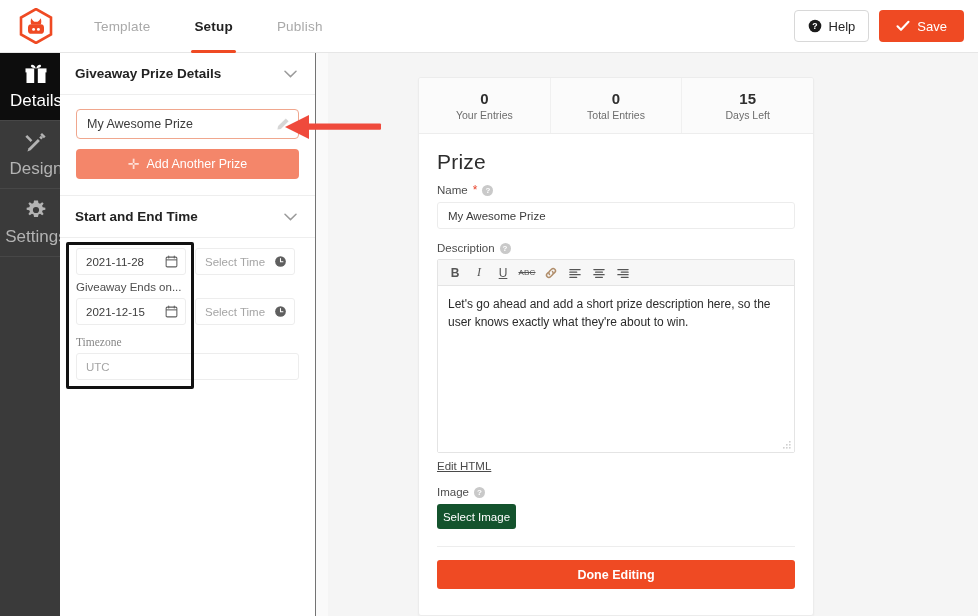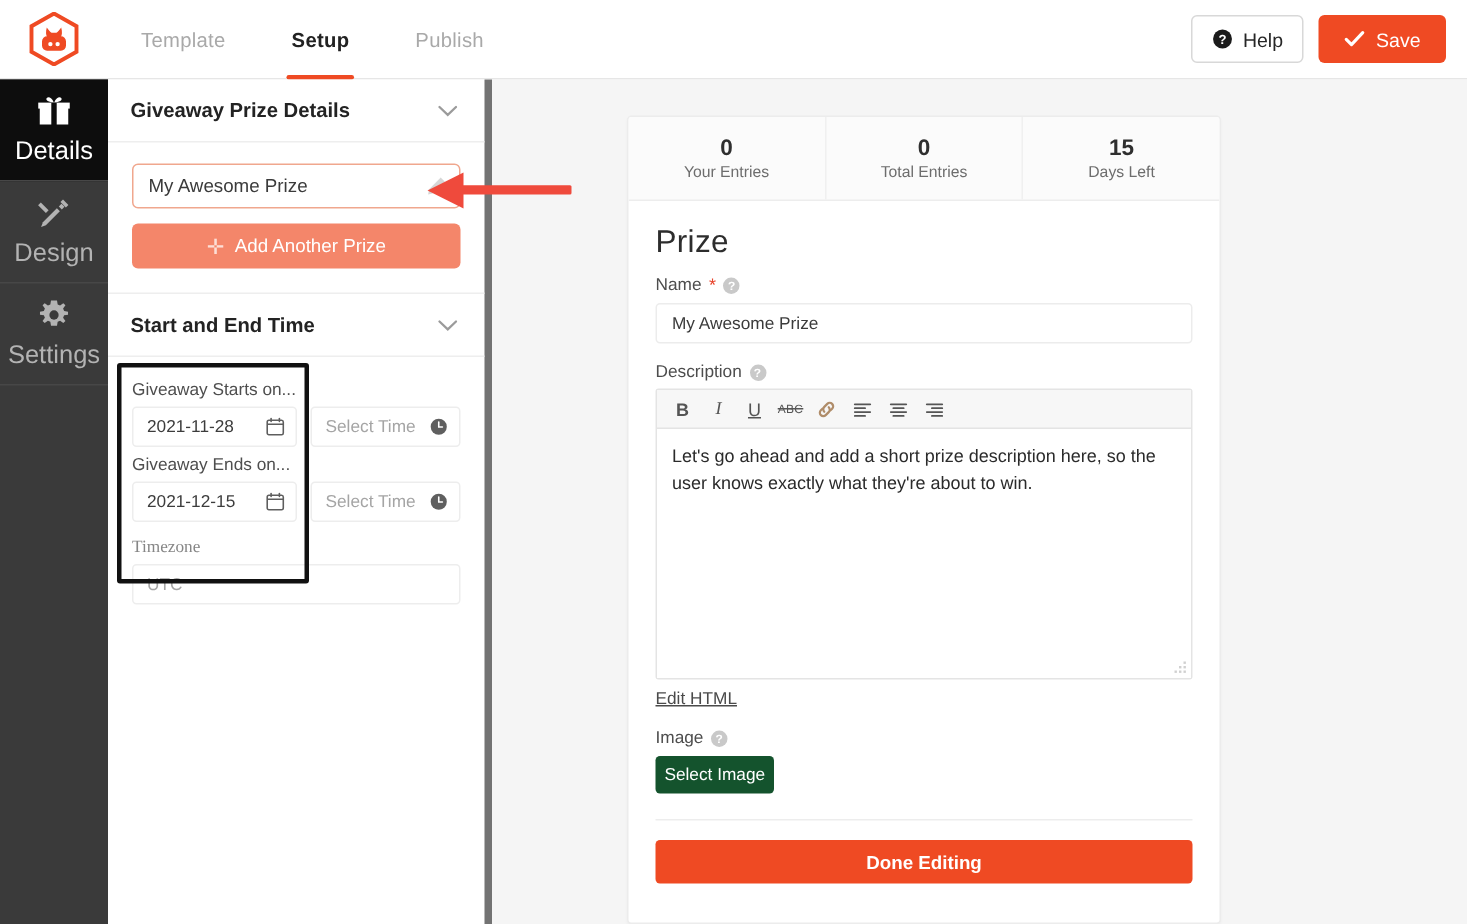--- a/index.html
+++ b/index.html
@@ -53,22 +53,22 @@
   .rail-item {
     height: 68px; display: flex; flex-direction: column; align-items: center;
     justify-content: center; gap: 5px; color: #b3b3b3; font-size: 17px;
     border-bottom: 1px solid #474747; cursor: pointer;
   }
   .rail-item.active { background: #0d0d0d; color: #ffffff; }
   .rail-icon { width: 24px; height: 24px; display: block; }
 
   
   .panel {
-    position: absolute; left: 72px; top: 53px; width: 256px; height: 563px;
-    background: #ffffff; border-right: 5px solid #737373;
+    position: absolute; left: 60px; top: 53px; width: 256px; height: 563px;
+    background: #ffffff; border-right: 1px solid #737373;
   }
   .sect-head {
     height: 42px; display: flex; align-items: center; justify-content: space-between;
     padding: 0 18px 0 15px; border-bottom: 1px solid #eeeeee;
     font-size: 13.5px; font-weight: bold; color: #232323;
     cursor: pointer;
   }
   .chev { color: #9b9b9b; font-size: 12px; line-height: 1; }
   .sect-body { padding: 14px 16px 16px 16px; border-bottom: 1px solid #eeeeee; }
   .prize-input {
@@ -284,21 +284,20 @@
 
     <div class="sect-head">
       <span>Start and End Time</span>
       <svg class="chev" width="13" height="8" viewBox="0 0 13 8">
         <path d="M1 1.3 L6.5 6.6 L12 1.3" fill="none" stroke="#9b9b9b" stroke-width="1.5" stroke-linecap="round"></path>
       </svg>
     </div>
 
     <div class="time-body">
 
-      <div class="field-label">Giveaway Starts on...</div>
       <div class="row2">
         <div class="inp date">
           <span>2021-11-28</span>
           <svg width="13" height="13" viewBox="0 0 16 16">
             <rect x="1.4" y="2.6" width="13.2" height="12" rx="1.4" fill="none" stroke="#5e5e5e" stroke-width="1.3"></rect>
             <line x1="1.4" y1="6.0" x2="14.6" y2="6.0" stroke="#5e5e5e" stroke-width="1.3"></line>
             <line x1="4.6" y1="1.2" x2="4.6" y2="3.6" stroke="#5e5e5e" stroke-width="1.3" stroke-linecap="round"></line>
             <line x1="11.4" y1="1.2" x2="11.4" y2="3.6" stroke="#5e5e5e" stroke-width="1.3" stroke-linecap="round"></line>
           </svg>
         </div>

